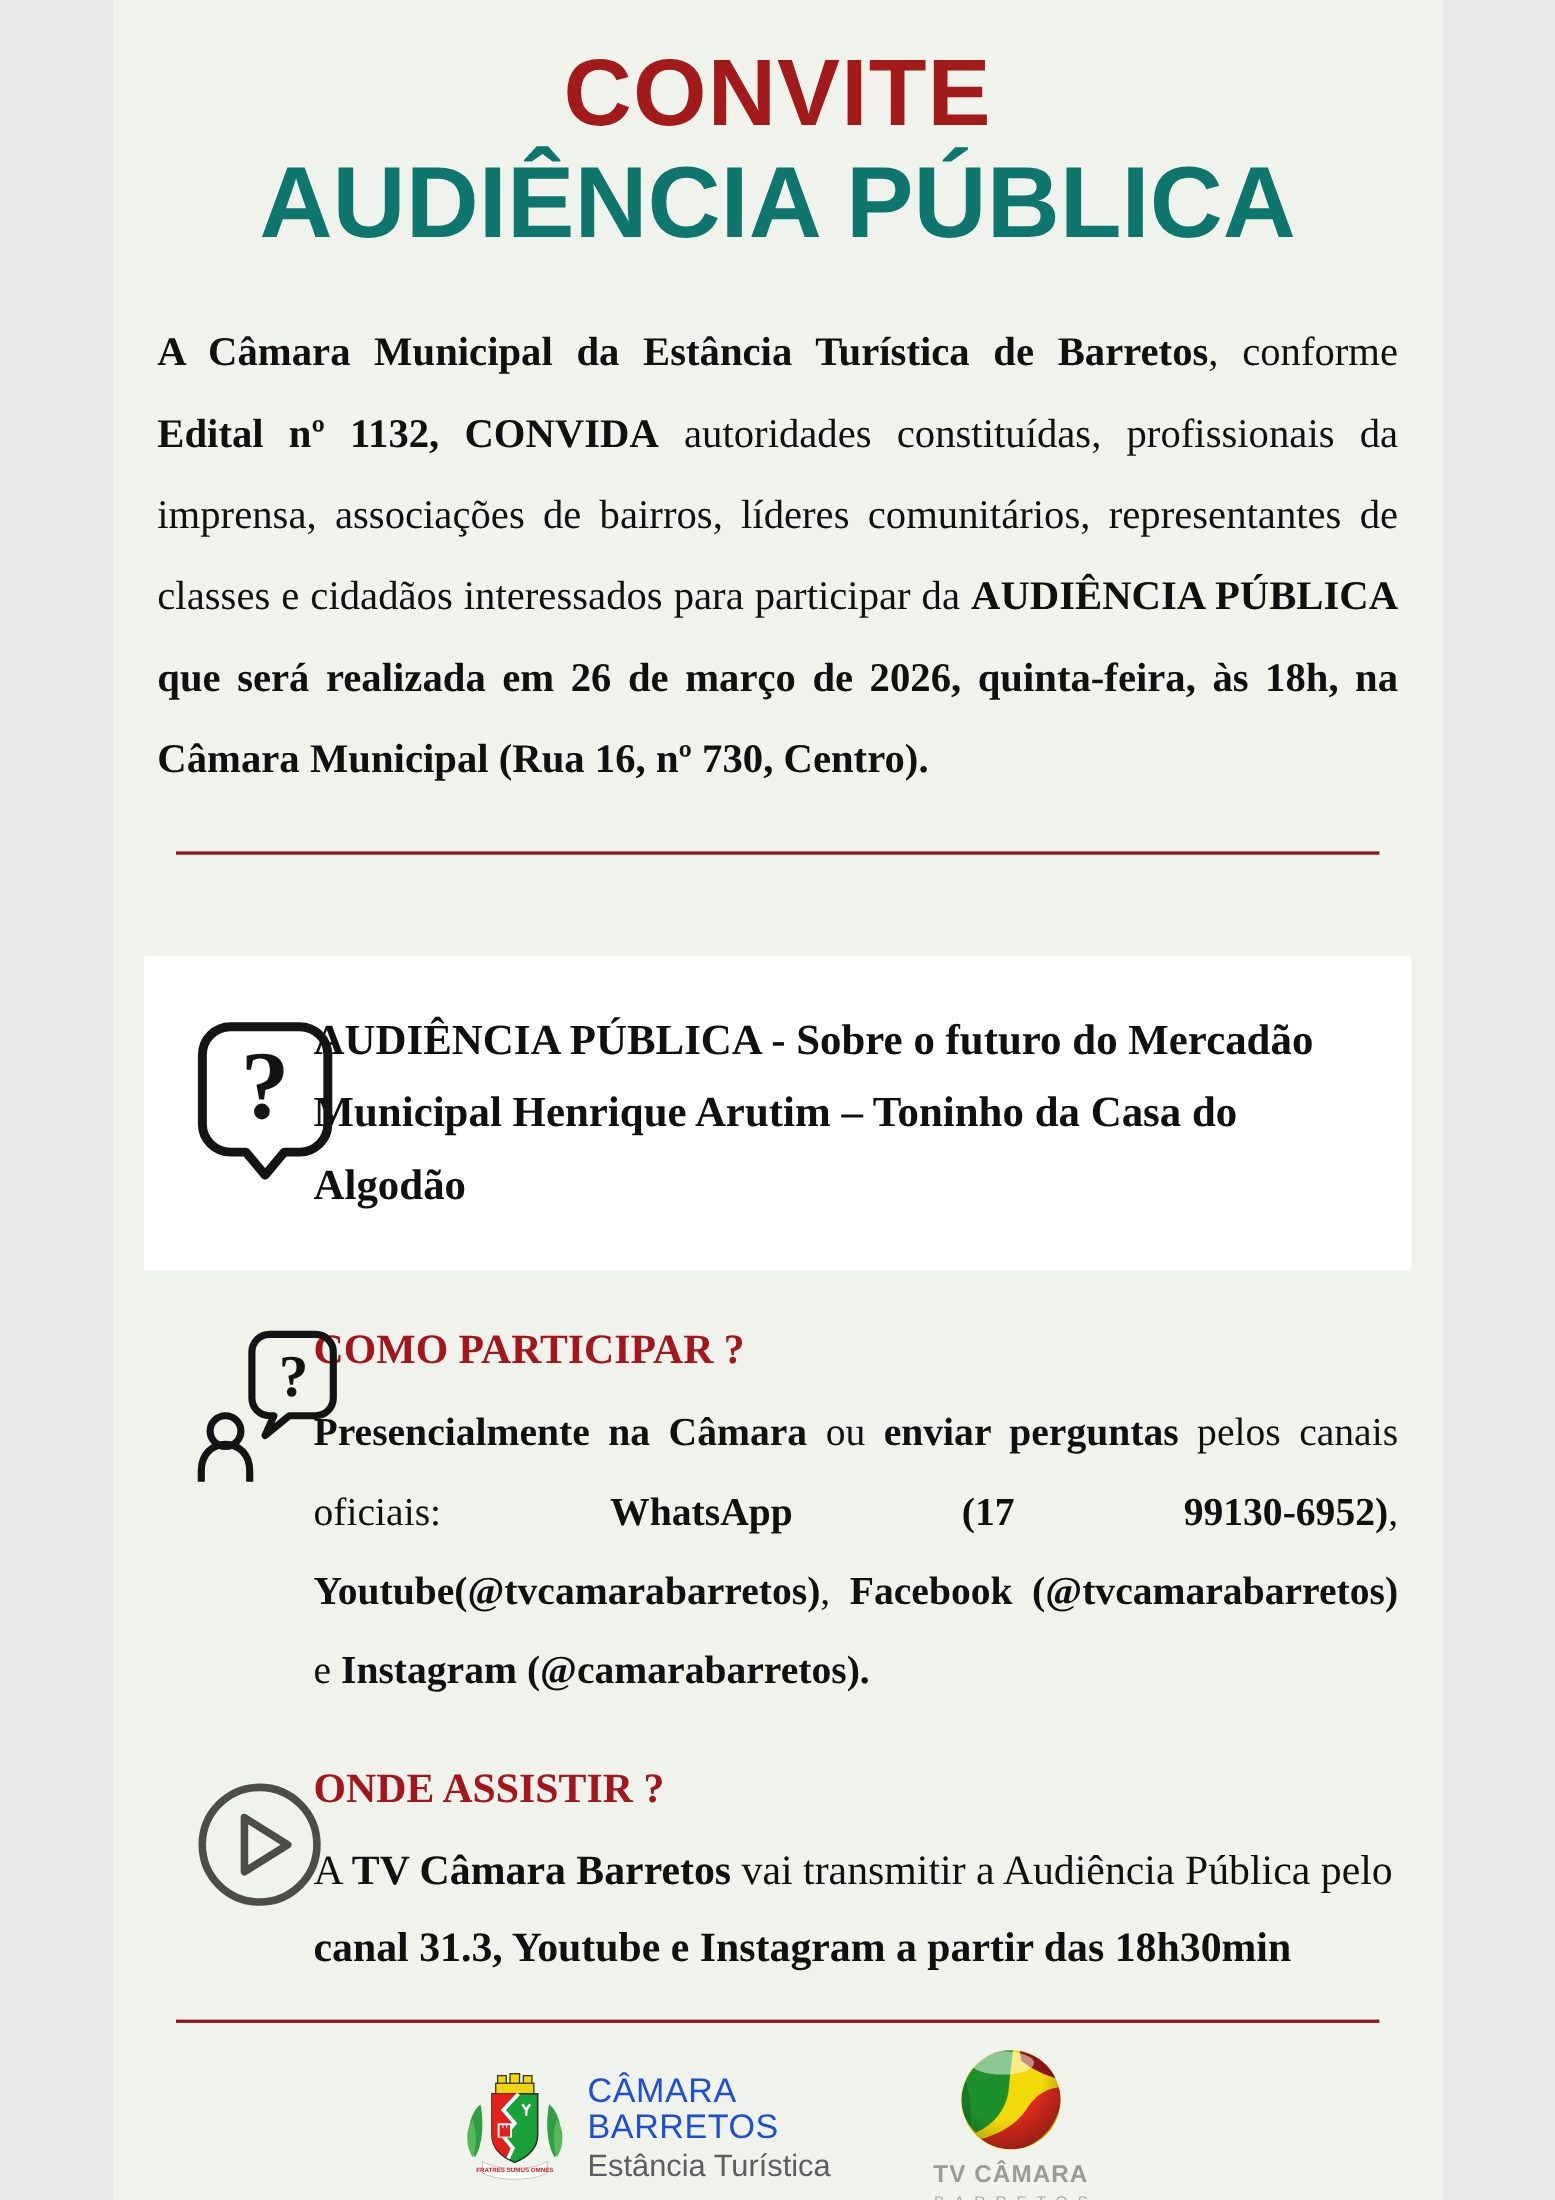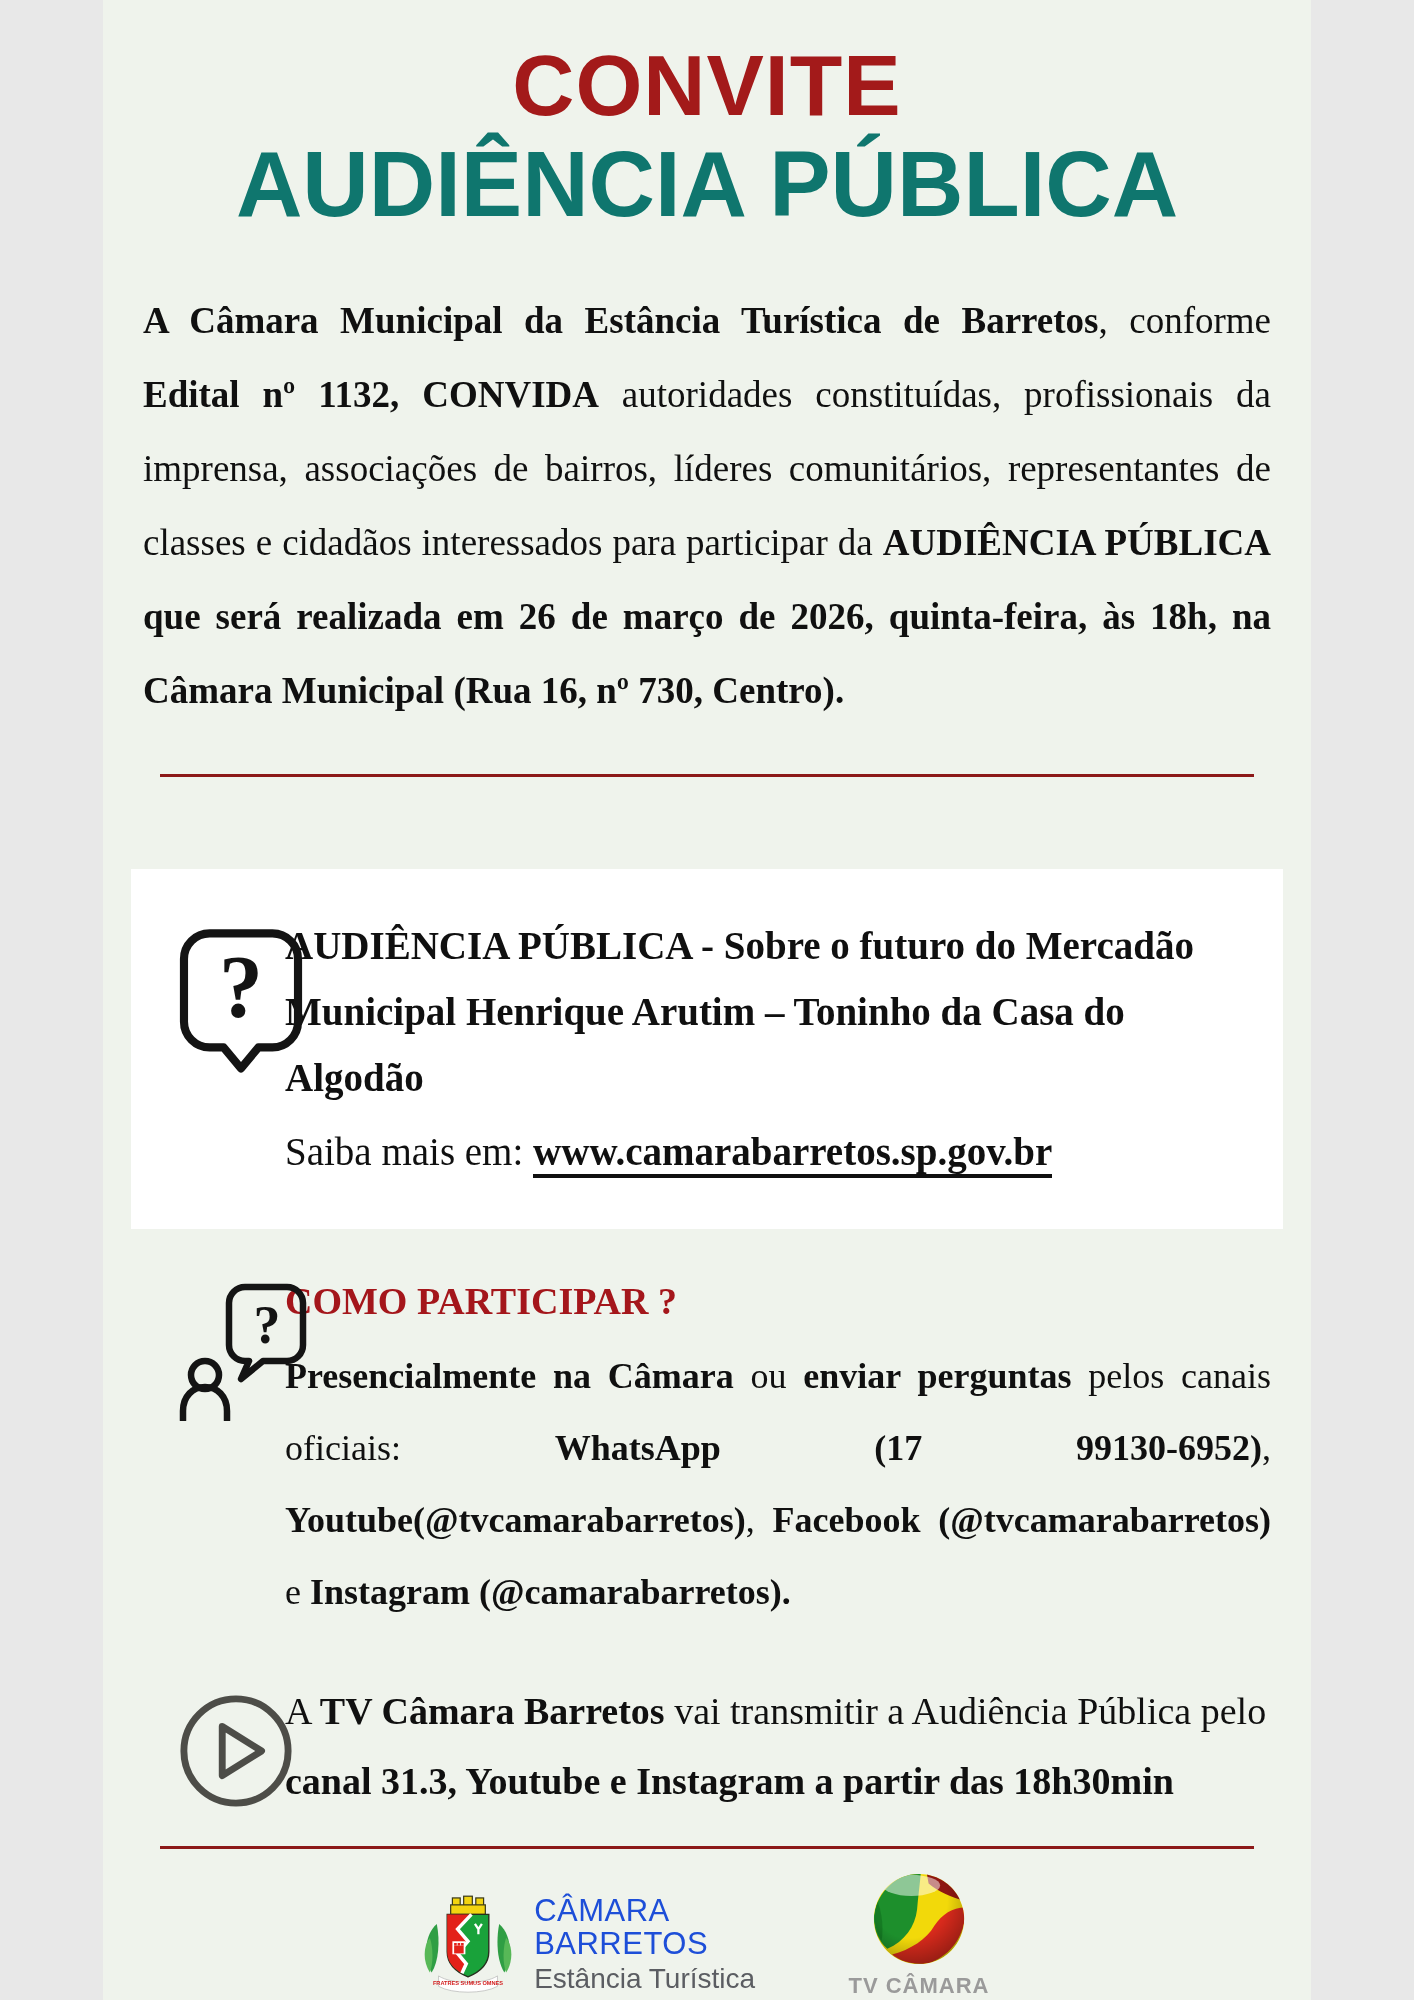--- a/index.html
+++ b/index.html
@@ -143,21 +143,20 @@
   <hr class="divider">
 
   <section class="panel">
     <span class="icon-wrap icon-bubble">
       <svg width="128" height="150" viewBox="0 0 110 128" fill="none" xmlns="http://www.w3.org/2000/svg">
         <path d="M28 5 H82 A22 22 0 0 1 104 27 V81 A22 22 0 0 1 82 103 H70 L55 121 L40 103 H28 A22 22 0 0 1 6 81 V27 A22 22 0 0 1 28 5 Z" stroke="#141414" stroke-width="7" stroke-linejoin="round"></path>
         <text x="55" y="76" text-anchor="middle" font-family="Liberation Serif, serif" font-size="76" font-weight="bold" fill="#141414">?</text>
       </svg>
     </span>
     <p class="tema-body">AUDIÊNCIA PÚBLICA - Sobre o futuro do Mercadão Municipal Henrique Arutim – Toninho da Casa do Algodão</p>
-    <p class="saiba-line"><span>Saiba mais em: </span><a class="site-link">www.camarabarretos.sp.gov.br</a></p>
   </section>
 
   <section class="section">
     <span class="icon-wrap icon-person">
       <svg width="130" height="142" viewBox="0 0 130 142" fill="none" xmlns="http://www.w3.org/2000/svg">
         <path d="M66 8 H108 A16 16 0 0 1 124 24 V66 A16 16 0 0 1 108 82 H84 L62 100 L70 82 H66 A16 16 0 0 1 50 66 V24 A16 16 0 0 1 66 8 Z" stroke="#141414" stroke-width="6.5" stroke-linejoin="round"></path>
         <text x="88" y="64" text-anchor="middle" font-family="Liberation Serif, serif" font-size="54" font-weight="bold" fill="#141414">?</text>
         <circle cx="26" cy="96" r="14" stroke="#141414" stroke-width="6.5"></circle>
         <path d="M4 141 V132 C4 117 14 108 26 108 C38 108 48 117 48 132 V141" stroke="#141414" stroke-width="6.5" stroke-linecap="round"></path>
       </svg>
@@ -166,20 +165,21 @@
     <p class="participar-body"><span class="b">Presencialmente na Câmara</span><span> ou </span><span class="b">enviar perguntas</span><span> pelos canais oficiais: </span><span class="b">WhatsApp (17 99130-6952)</span><span>, </span><span class="b">Youtube(@tvcamarabarretos)</span><span>, </span><span class="b">Facebook (@tvcamarabarretos)</span><span> e </span><span class="b">Instagram (@camarabarretos).</span></p>
   </section>
 
   <section class="section">
     <span class="icon-wrap icon-play">
       <svg width="118" height="118" viewBox="0 0 120 120" fill="none" xmlns="http://www.w3.org/2000/svg">
         <circle cx="60" cy="60" r="53" stroke="#4D4D48" stroke-width="7"></circle>
         <path d="M46 35 L86 60 L46 85 Z" stroke="#4D4D48" stroke-width="7" stroke-linejoin="round"></path>
       </svg>
     </span>
+    <h2 class="sec-heading">ONDE ASSISTIR ?</h2>
     <p class="assistir-body"><span>A </span><span class="b">TV Câmara Barretos</span><span> vai transmitir a Audiência Pública pelo </span><span class="b">canal 31.3, Youtube e Instagram a partir das 18h30min</span></p>
   </section>
 
   <hr class="divider divider-bottom">
 
   <footer class="footer">
     <div class="crest-block">
       <span>
         <svg width="104" height="112" viewBox="0 0 120 124" xmlns="http://www.w3.org/2000/svg">
 

